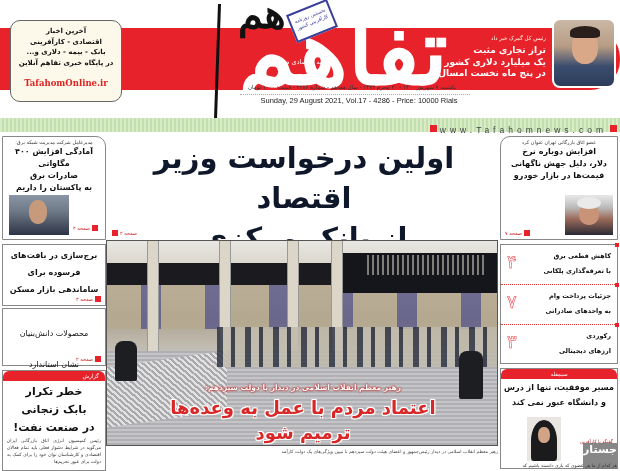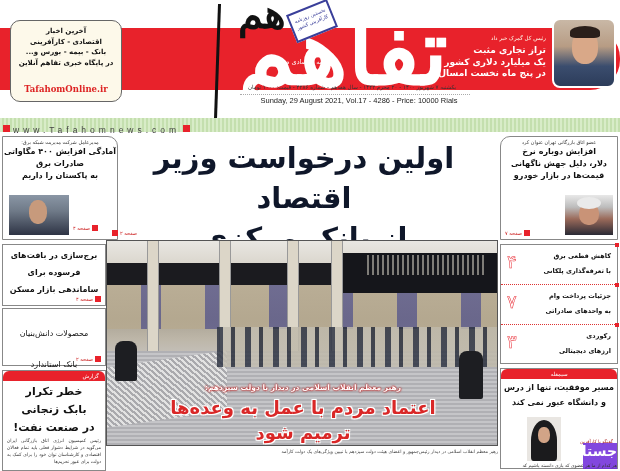--- a/index.html
+++ b/index.html
@@ -8,21 +8,21 @@
 
   
   .masthead { position: absolute; left: 0; top: 0; width: 620px; height: 120px; }
   .red-band { position: absolute; left: 0; top: 28px; width: 620px; height: 62px; background: #e8222b; border-radius: 0 30px 30px 0; }
   .left-promo {
     position: absolute; left: 10px; top: 20px; width: 112px; height: 82px;
     background: #fdf9ea; border: 1px solid #666; border-radius: 10px;
     text-align: center; direction: rtl; padding-top: 5px;
   }
   .left-promo .line { font-size: 7px; font-weight: bold; color: #111; line-height: 10.5px; display: block; }
-  .left-promo .url { font-family: "DejaVu Serif", serif; font-size: 8.5px; font-weight: bold; color: #d22; margin-top: 16px; display: block; direction: ltr; }
+  .left-promo .url { font-family: "DejaVu Serif", serif; font-size: 8.5px; font-weight: bold; color: #d22; margin-top: 10px; display: block; direction: ltr; }
 
   .logo { position: absolute; left: 150px; top: -4px; width: 260px; height: 115px; }
   .logo .glyph { position: absolute; font-family: "DejaVu Serif", serif; font-weight: bold; color: #fff; font-size: 92px; line-height: 1; direction: rtl; }
   .logo .glyph-black { color: #111; font-size: 40px; top: -2px; left: 88px; }
   .logo .glyph-white { top: 10px; left: 88px; }
   .logo .rule { position: absolute; left: 66px; top: 8px; width: 3px; height: 115px; background: #111; transform: rotate(2deg); }
   .tagline { position: absolute; left: 262px; top: 58px; font-size: 6.5px; color: #fff; direction: rtl; }
   .stamp {
     position: absolute; left: 290px; top: 6px; width: 44px; height: 30px;
     border: 2px solid #3a3f9a; background: #fff; transform: rotate(-22deg);
@@ -41,34 +41,34 @@
     position: absolute; right: 4px; top: 10px; width: 64px; height: 70px; border-radius: 8px;
     background: linear-gradient(180deg, #c9b8a6 0%, #b79c84 40%, #3b4d6e 70%, #2c3c5a 100%); border: 2px solid #fff; overflow: hidden;
   }
   .right-teaser .photo .face { position: absolute; left: 18px; top: 10px; width: 26px; height: 34px; border-radius: 45%; background: #d9a888; }
   .right-teaser .photo .hair { position: absolute; left: 16px; top: 6px; width: 30px; height: 12px; border-radius: 50% 50% 20% 20%; background: #2a1f1a; }
 
   
   .web-strip {
     position: absolute; left: 0; top: 118px; width: 620px; height: 14px;
     background: repeating-linear-gradient(90deg, #d8ecc8 0 2px, #c4dfae 2px 4px);
-    text-align: left;
+    text-align: right;
   }
   .web-strip .url { font-family: "Liberation Sans", sans-serif; font-size: 8.5px; letter-spacing: 4px; color: #444; line-height: 14px; }
   .web-strip .mark { display: inline-block; width: 7px; height: 7px; background: #e8222b; vertical-align: middle; margin: 0 3px; }
 
   
   .box { position: absolute; border: 1px solid #888; background: #fff; direction: rtl; text-align: center; }
   .box-tl-round { border-radius: 0 10px 0 0; }
   .kicker-sm { font-size: 5px; color: #333; padding: 2px 3px 1px; display: block; }
   .head-md { font-size: 8px; font-weight: bold; color: #111; line-height: 12px; display: block; }
   .page-ref { font-size: 5px; color: #c22; display: inline-flex; align-items: center; gap: 2px; }
   .page-ref .sq { width: 6px; height: 6px; background: #e8222b; display: inline-block; }
 
-  .l1 { left: 2px; top: 136px; width: 116px; height: 104px; }
+  .l1 { left: 2px; top: 136px; width: 104px; height: 104px; }
   .l1 .photo { position: absolute; left: 6px; top: 58px; width: 60px; height: 40px; background: linear-gradient(180deg, #8a96a5 0%, #6f7a88 40%, #2e3445 100%); }
   .l1 .photo .face { position: absolute; left: 20px; top: 5px; width: 18px; height: 24px; border-radius: 45%; background: #c79a7c; }
   .l1 .page-ref { position: absolute; left: 70px; top: 88px; }
 
   .l2 { left: 2px; top: 244px; width: 104px; height: 62px; }
   .l2 .head-md { margin-top: 4px; line-height: 13px; }
   .l2 .page-ref { position: absolute; right: 4px; bottom: 3px; }
   .l3 { left: 2px; top: 308px; width: 104px; height: 58px; }
   .l3 .head-md { margin-top: 18px; line-height: 13px; font-weight: normal; }
   .l3 .page-ref { position: absolute; right: 4px; bottom: 3px; }
@@ -118,33 +118,33 @@
   .r-item .t { font-size: 6.5px; font-weight: bold; color: #111; line-height: 15px; display: block; }
   .r-item .n { position: absolute; left: 6px; top: 6px; font-family: "DejaVu Serif", serif; font-size: 18px; color: #e8222b; -webkit-text-stroke: 0.5px #e8222b; color: transparent; }
   .r-item .dot { position: absolute; width: 4px; height: 4px; background: #e8222b; right: -2px; top: -2px; }
 
   .r2 { left: 500px; top: 368px; width: 118px; height: 101px; }
   .r2 .head-md { font-size: 8px; line-height: 12px; margin-top: 3px; }
   .r2 .photo { position: absolute; left: 26px; top: 48px; width: 34px; height: 44px; background: #e9e6e2; }
   .r2 .photo .veil { position: absolute; left: 4px; top: 3px; width: 26px; height: 41px; background: #1b1b1d; border-radius: 50% 50% 10% 10%; }
   .r2 .photo .face { position: absolute; left: 11px; top: 10px; width: 12px; height: 16px; background: #d2a487; border-radius: 45%; }
   .r2 .caption { position: absolute; right: 4px; top: 70px; font-size: 4.6px; color: #a22; width: 48px; text-align: right; }
-  .r2 .brand { position: absolute; left: 82px; top: 74px; width: 34px; height: 26px; background: #6d28d9; color: #fff; font-size: 14px; font-weight: bold; direction: rtl; text-align: center; opacity: .85; }
+  .r2 .brand { position: absolute; left: 82px; top: 74px; width: 34px; height: 26px; background: #737373; color: #fff; font-size: 11px; font-weight: bold; direction: rtl; text-align: center; opacity: .85; }
   .r2 .body { position: absolute; left: 2px; top: 94px; width: 114px; font-size: 4.6px; color: #333; text-align: right; }
 </style>
 </head>
 <body>
 
 <div class="masthead">
   <div class="red-band"></div>
 
   <div class="left-promo">
     <span class="line">آخرین اخبار</span>
     <span class="line">اقتصادی - کارآفرینی</span>
-    <span class="line">بانک - بیمه - بورس و...</span>
+    <span class="line">بانک - بیمه - دلاری و...</span>
     <span class="line">در پایگاه خبری تفاهم آنلاین</span>
     <span class="url">TafahomOnline.ir</span>
   </div>
 
   <div class="logo">
     <div class="rule"></div>
     <span class="glyph glyph-black">هم</span>
     <span class="glyph glyph-white">تفاهم</span>
   </div>
   <div class="stamp">نخستین روزنامه کارآفرینی کشور</div>
@@ -192,21 +192,21 @@
   <span class="head-md">فرسوده برای</span>
   <span class="head-md">ساماندهی بازار مسکن</span>
   <span class="page-ref">
       <span class="sq"></span>
       <span>صفحه ۴</span>
     </span>
 </div>
 
 <div class="box l3">
   <span class="head-md">محصولات دانش‌بنیان</span>
-  <span class="head-md">بانک استاندارد</span>
+  <span class="head-md">نشان استاندارد</span>
   <span class="head-md">دریافت می‌کنند</span>
   <span class="page-ref">
       <span class="sq"></span>
       <span>صفحه ۲</span>
     </span>
 </div>
 
 <div class="box l4">
   <div class="tag-red">گزارش</div>
   <span class="head-lg">خطر تکرار</span>

